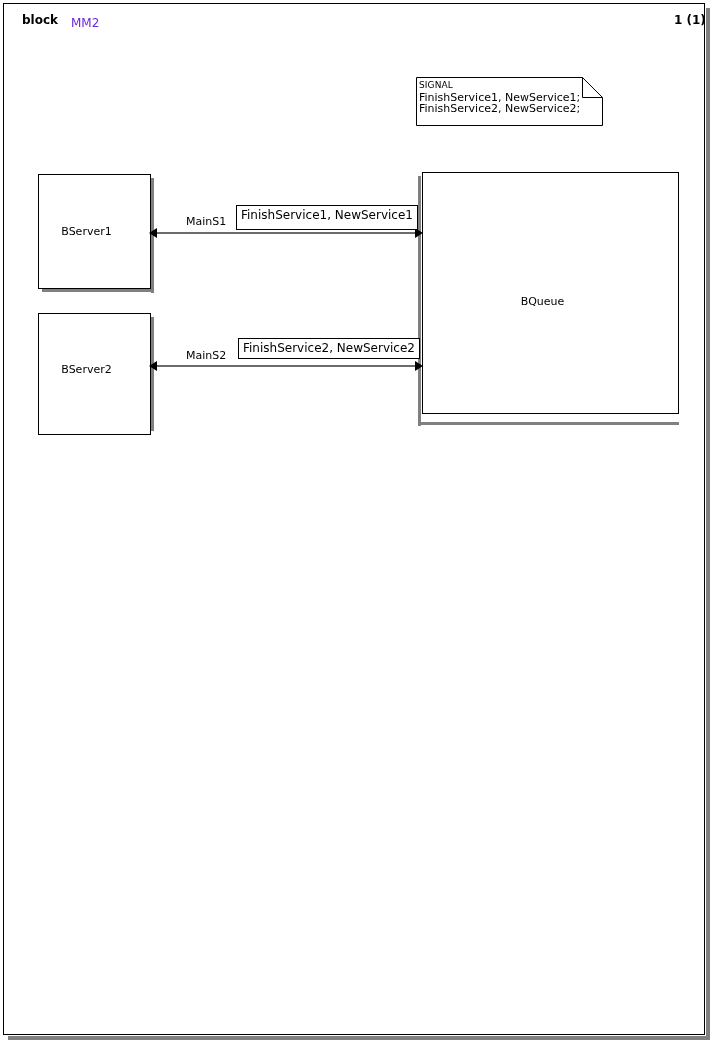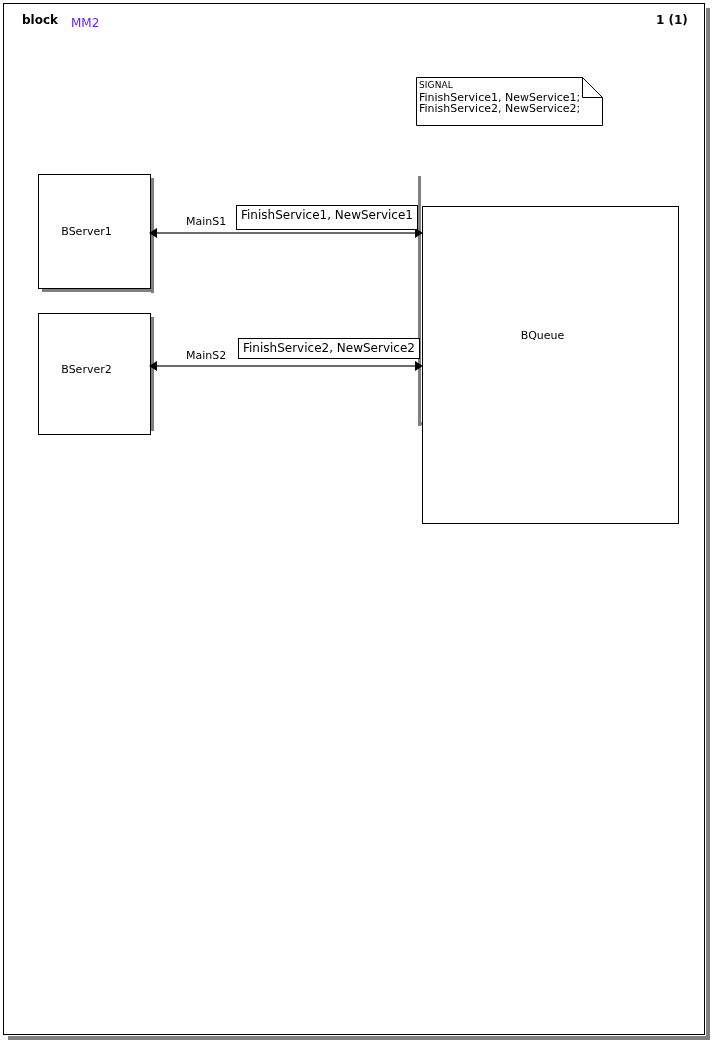--- a/index.html
+++ b/index.html
@@ -56,21 +56,21 @@
   #header-name {
     position: absolute;
     left: 71px;
     top: 16px;
     font-size: 12px;
     color: #6d28d9;
     white-space: nowrap;
   }
   #page-number {
     position: absolute;
-    left: 656px;
+    left: 674px;
     top: 13px;
     font-size: 12px;
     font-weight: bold;
     color: #000000;
     white-space: nowrap;
   }
 
   
   #signal-note {
     position: absolute;
@@ -129,21 +129,21 @@
   #block-bserver1 { left: 38px; top: 174px; width: 113px; height: 115px; }
   #block-bserver1 .block-label { top: 50px; }
   #shadow-bserver1-right  { left: 151px; top: 178px; width: 3px; height: 115px; }
   #shadow-bserver1-bottom { left: 42px;  top: 289px; width: 112px; height: 3px; }
 
   #block-bserver2 { left: 38px; top: 313px; width: 113px; height: 122px; }
   #block-bserver2 .block-label { top: 49px; }
   #shadow-bserver2-right  { left: 151px; top: 317px; width: 3px; height: 114px; }
   #shadow-bserver2-bottom { left: 42px;  top: 427px; width: 112px; height: 3px; }
 
-  #block-bqueue { left: 422px; top: 172px; width: 257px; height: 318px; margin-top: 34px; }
+  #block-bqueue { left: 422px; top: 172px; width: 257px; height: 242px; }
   #block-bqueue .block-label { top: 122px; }
   #shadow-bqueue-left   { left: 418px; top: 176px; width: 3px;  height: 250px; }
   #shadow-bqueue-bottom { left: 418px; top: 422px; width: 261px; height: 3px; }
 
   
   .channel-line {
     position: absolute;
     height: 2px;
     background: #6b6b6b;
   }

